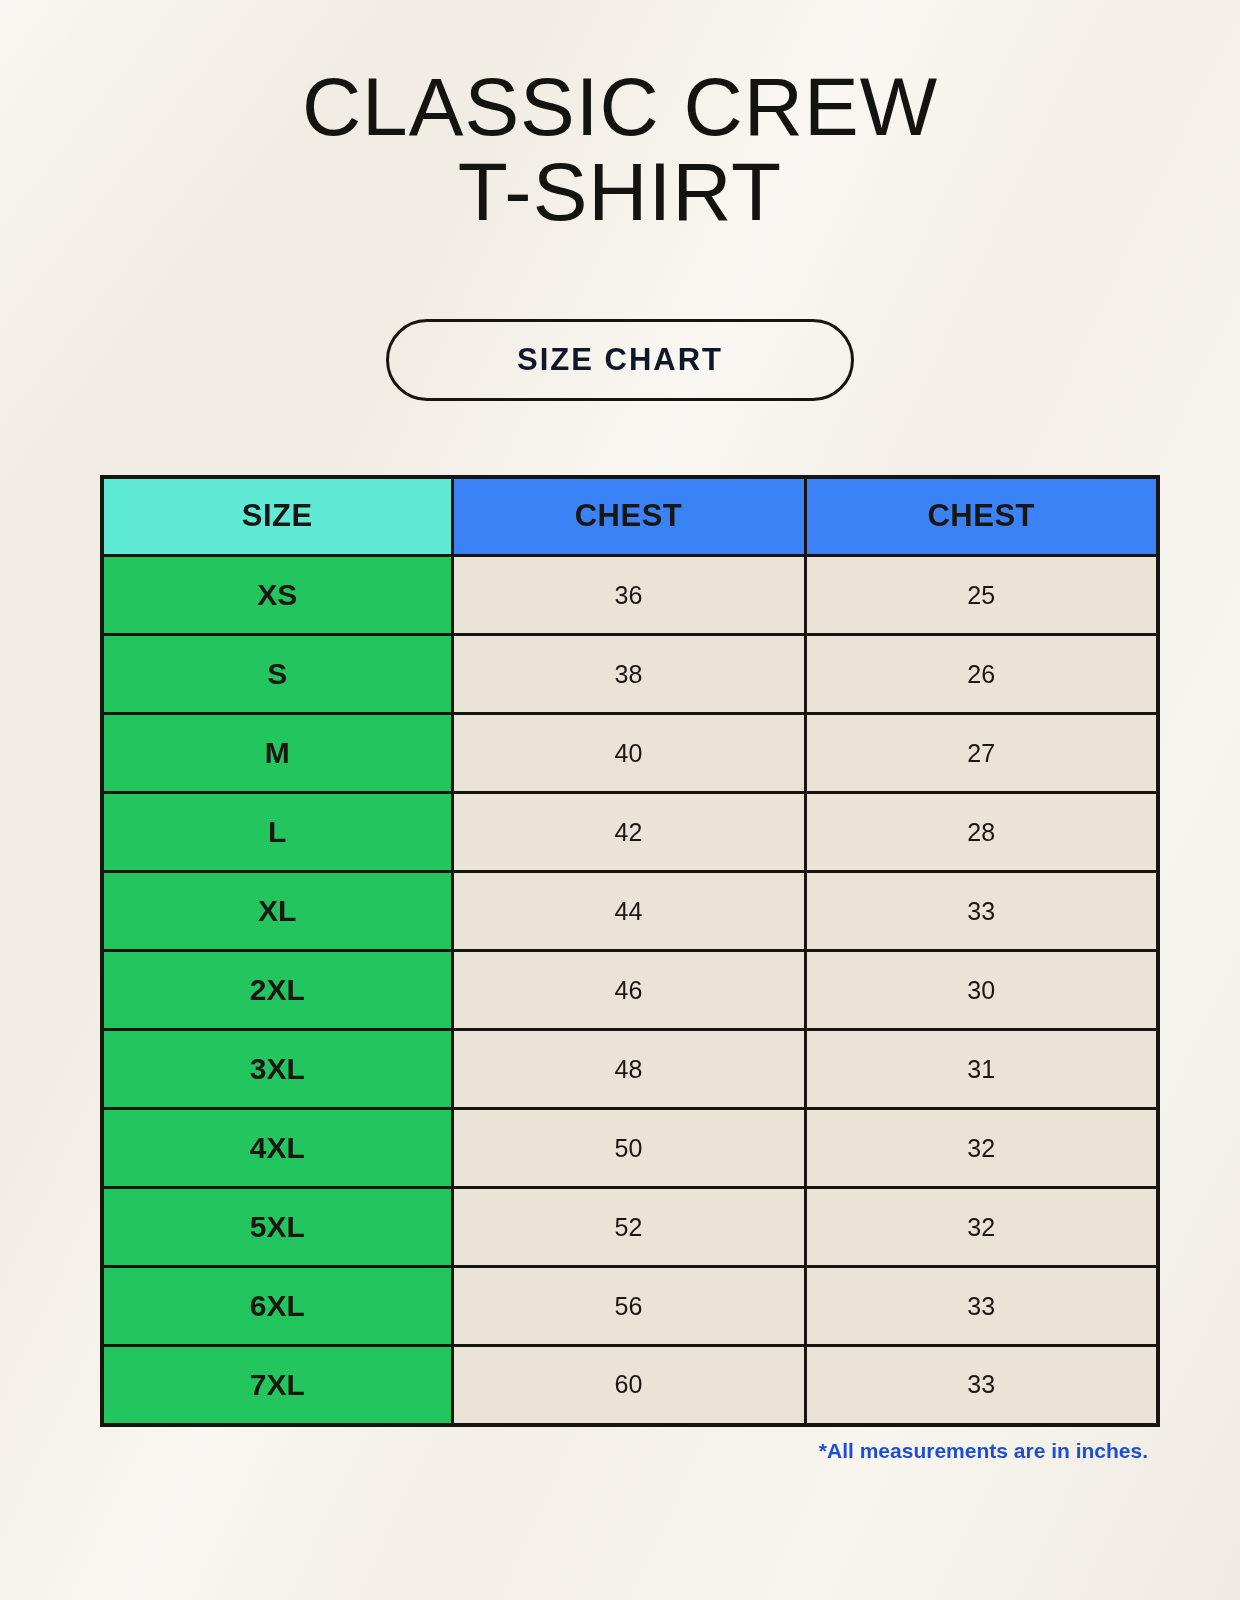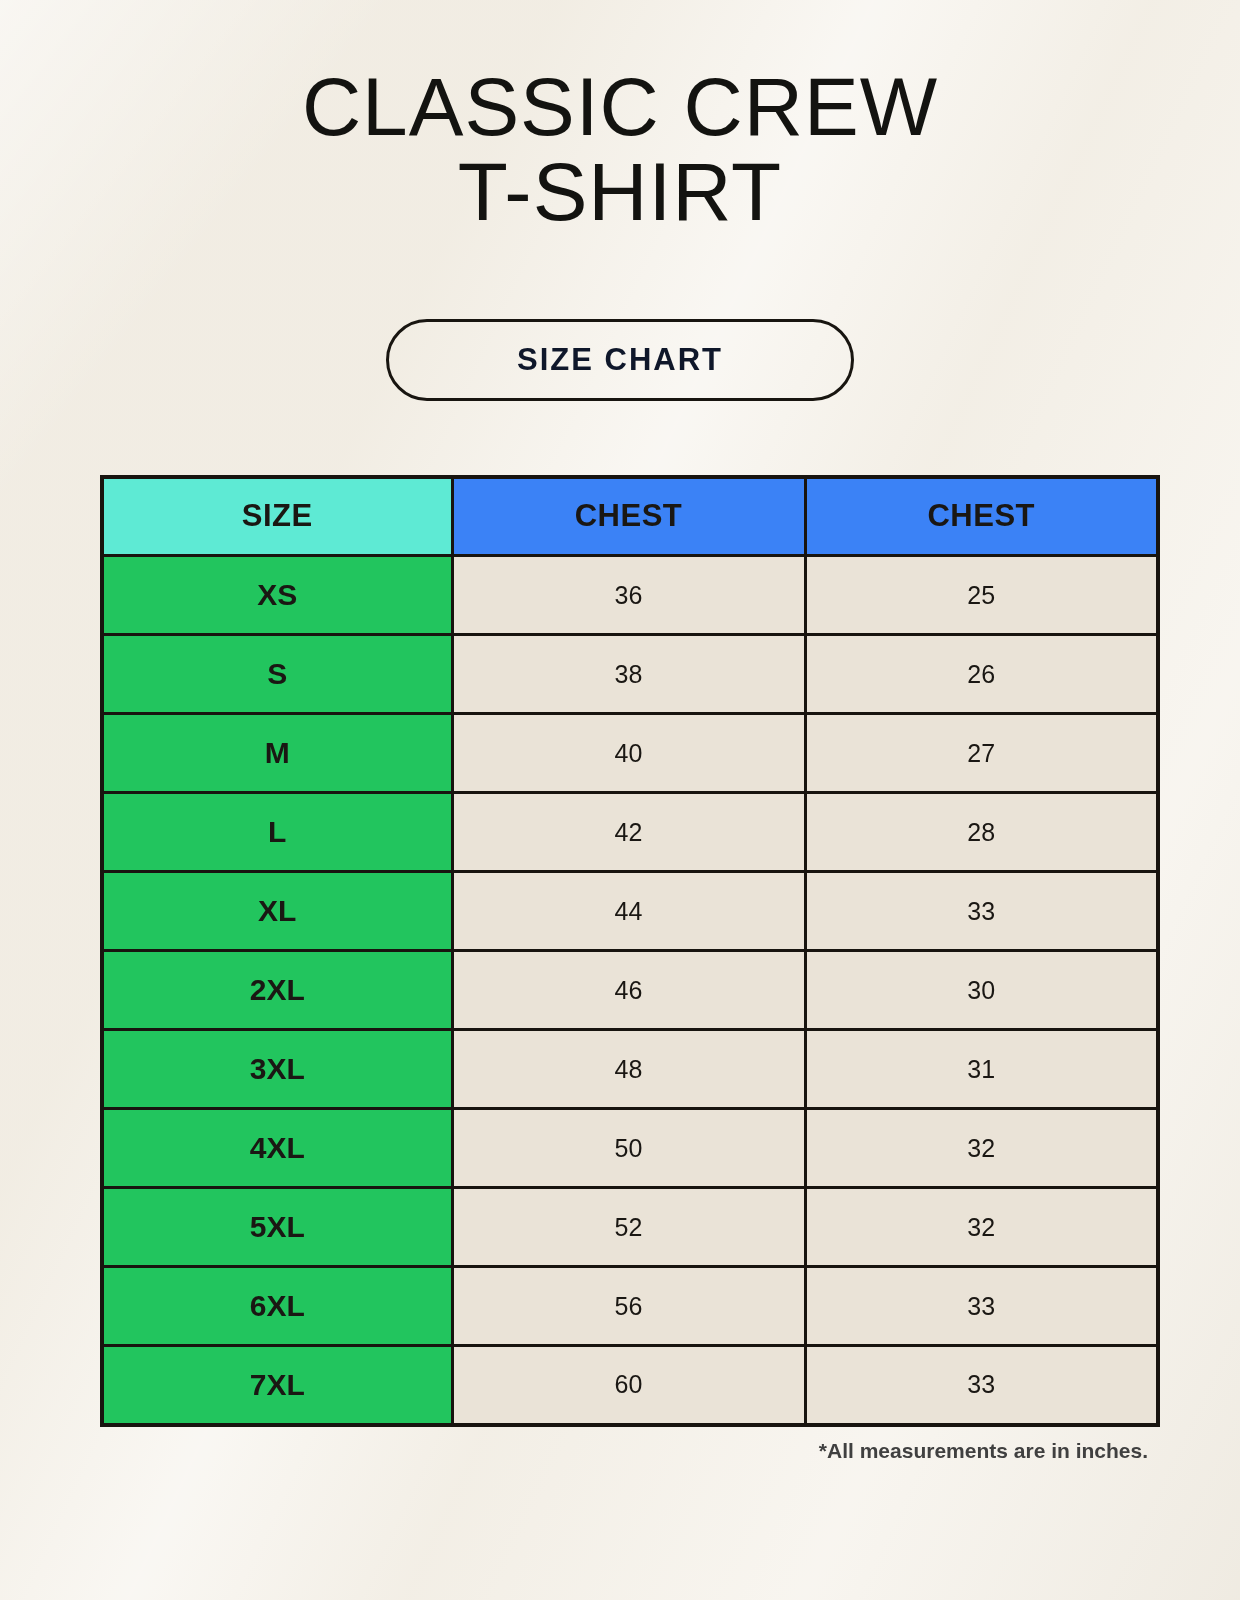--- a/index.html
+++ b/index.html
@@ -65,21 +65,21 @@
   td.col-measure{ background: #eae3d7; font-size: 25px; font-weight: 400; }
 
   .footnote {
     width: 1056px;
     margin-left: 100px;
     margin-top: 12px;
     padding-right: 8px;
     text-align: right;
     font-size: 21px;
     font-weight: 700;
-    color: #404040;
+    color: #1d4ed8;
   }
 </style>
 </head>
 <body>
 
 <div class="page">
 
   <h1 class="title">
     <span>CLASSIC CREW</span>
     <span>T-SHIRT</span>

